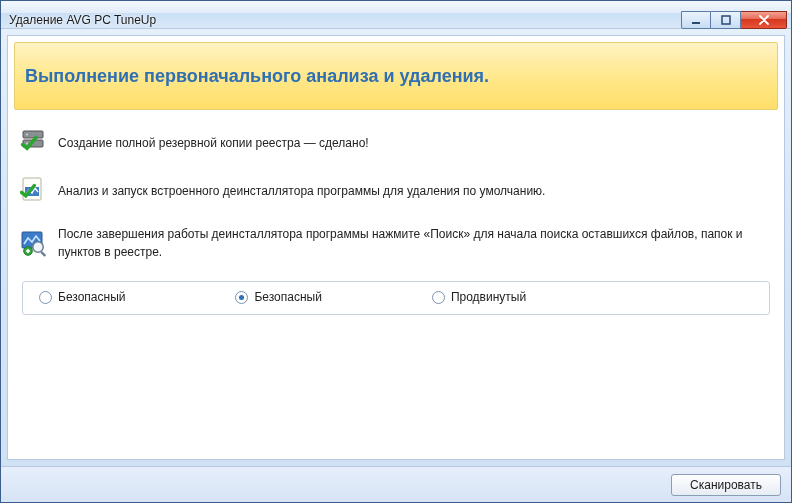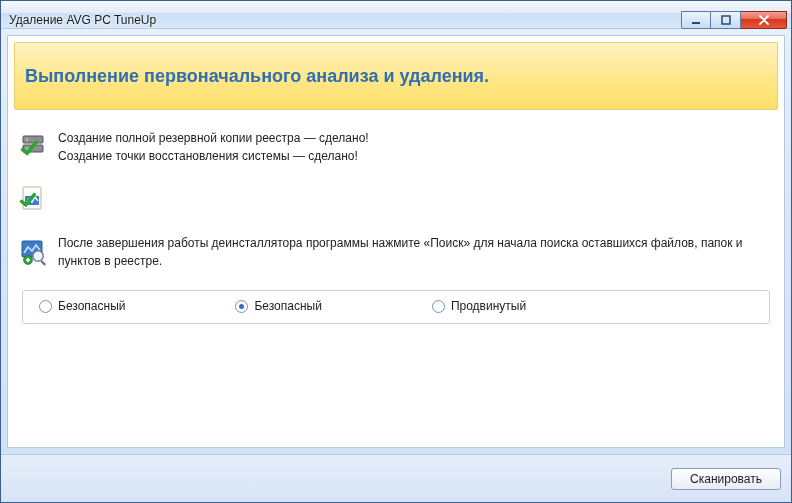--- a/index.html
+++ b/index.html
@@ -134,21 +134,21 @@
     background: #fff;
     display: flex; align-items: center; justify-content: center;
   }
   .radio.selected::after {
     content: "";
     width: 5px; height: 5px;
     background: #2f6fb3;
     border-radius: 50%;
   }
   .footer {
-    height: 48px;
+    height: 36px;
     padding: 0 10px;
     display: flex;
     align-items: center;
     justify-content: flex-end;
     gap: 10px;
     background: linear-gradient(to bottom, #e6eefb, #d7e4f5);
     border-top: 1px solid #b7c9e0;
   }
   .btn {
     min-width: 110px;
@@ -205,33 +205,33 @@
           <svg viewBox="0 0 28 28">
             <rect x="3" y="3" width="20" height="7" rx="1" fill="#8a8f94" stroke="#555"></rect>
             <rect x="3" y="12" width="20" height="7" rx="1" fill="#8a8f94" stroke="#555"></rect>
             <circle cx="7" cy="6.5" r="1" fill="#cfd4d9"></circle>
             <circle cx="7" cy="15.5" r="1" fill="#cfd4d9"></circle>
             <path d="M4 24 L9 28 L19 16" fill="none" stroke="#2aa62e" stroke-width="4" stroke-linecap="round" transform="translate(-1,-5) scale(0.9)"></path>
           </svg>
         </div>
         <div class="row-text">
           <div>Создание полной резервной копии реестра — сделано!</div>
-          <div>Создание точки восстановления системы — сделано!</div>
         </div>
       </div>
 
       <div class="row">
         <div class="icon-slot ic-analyze">
           <svg viewBox="0 0 28 28">
             <rect x="3" y="2" width="18" height="22" rx="1" fill="#fdfdfb" stroke="#b9b49a"></rect>
             <rect x="5" y="11" width="14" height="9" fill="#3c7cc9"></rect>
             <polyline points="6,18 9,14 12,17 15,12 18,16" fill="none" stroke="#fff" stroke-width="1.4"></polyline>
             <path d="M3 24 L8 28 L18 16" fill="none" stroke="#2aa62e" stroke-width="4" stroke-linecap="round" transform="translate(-1,-4) scale(0.85)"></path>
           </svg>
         </div>
+        <div class="row-text">Анализ и запуск встроенного деинсталлятора программы для удаления по умолчанию.</div>
       </div>
 
       <div class="row">
         <div class="icon-slot ic-search">
           <svg viewBox="0 0 28 28">
             <rect x="2" y="3" width="20" height="16" rx="1" fill="#3c7cc9" stroke="#2a5a94"></rect>
             <polyline points="4,15 8,9 12,13 16,7 20,12" fill="none" stroke="#cfe5ff" stroke-width="1.6"></polyline>
             <circle cx="18" cy="18" r="5.2" fill="#eef4fa" stroke="#6b7e92" stroke-width="1.5"></circle>
             <rect x="22" y="22" width="6" height="2.4" rx="1" transform="rotate(45 22 22)" fill="#6b7e92"></rect>
             <circle cx="8" cy="22" r="4.3" fill="#3aa640" stroke="#1f7a24"></circle>

